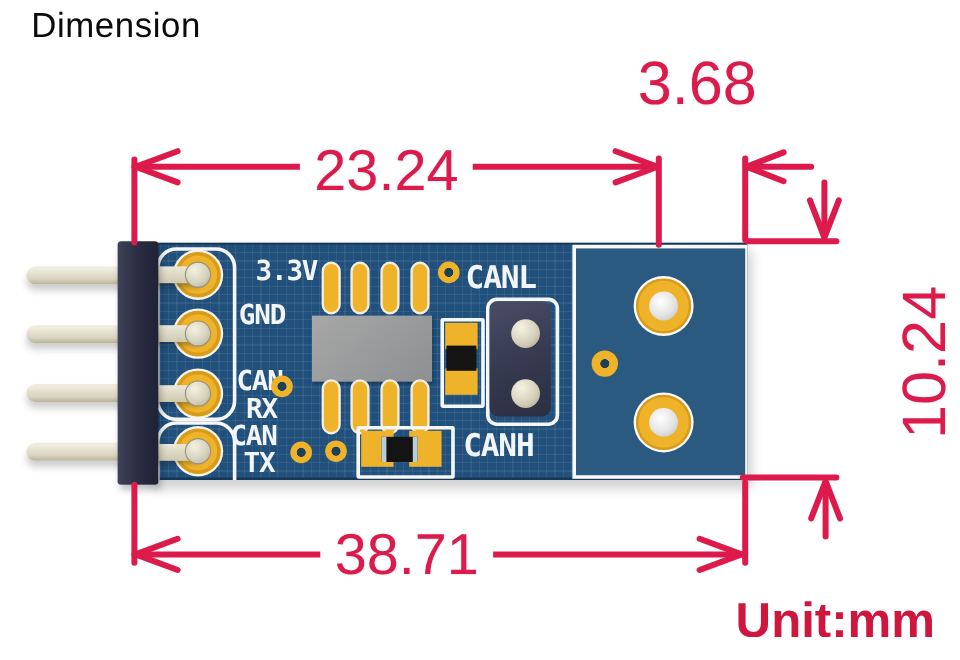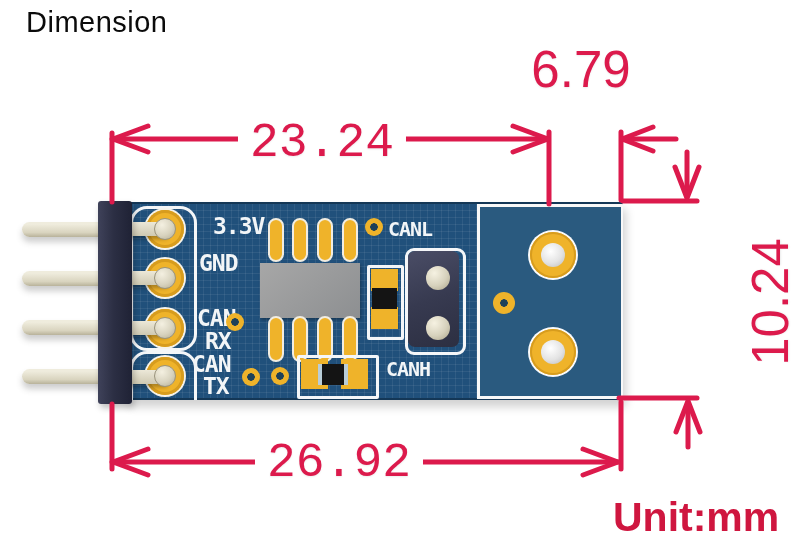--- a/index.html
+++ b/index.html
@@ -4,21 +4,21 @@
 <style>
   html,body{margin:0;padding:0;background:#fff;}
   .stage{position:relative;width:800px;height:531px;background:#ffffff;overflow:hidden;
          font-family:"Liberation Sans",sans-serif;margin-left:16px;}
   .abs{position:absolute;}
 
   
   .title{position:absolute;left:10px;top:6px;font-size:29px;color:#0b0b0b;letter-spacing:0.5px;}
   .dim-text{position:absolute;color:#dc1a4c;font-size:48px;transform:translate(-50%,-50%);
             white-space:nowrap;text-shadow:0 1px 2px rgba(0,0,0,0.08);}
-  .dim-text.on-line{background:#ffffff;padding:0 12px;font-family:Liberation Mono, monospace;}
+  .dim-text.on-line{background:#ffffff;padding:0 12px;}
   .dim-text.vertical{transform:translate(-50%,-50%) rotate(-90deg);}
   .unit{position:absolute;left:597px;top:494px;color:#cf163f;font-size:41px;font-weight:bold;}
 
   
   .pin-rod{position:absolute;left:6px;width:86px;height:15px;border-radius:8px 2px 2px 8px;
            background:linear-gradient(180deg,#efecdd 15%,#d9d4bf 70%,#b8b29a 100%);
            box-shadow:0 5px 6px rgba(60,60,60,0.25);z-index:1;}
   .header{position:absolute;left:82px;top:201px;width:34px;height:203px;z-index:3;
           background:linear-gradient(90deg,#3f425a 0%,#2c2f44 45%,#1f2235 100%);
           border-radius:3px;box-shadow:2px 4px 6px rgba(0,0,0,0.25);}
@@ -33,21 +33,21 @@
   .silk-box{position:absolute;border:3px solid #f4f6f8;border-radius:17px;}
   .th-pad{position:absolute;width:38px;height:38px;border-radius:50%;background:#efb32a;
           box-shadow:0 0 0 2px #f6f3ea,inset 0 0 0 3px #d79c1e;}
   .stub{position:absolute;left:-2px;width:43px;height:14px;background:linear-gradient(180deg,#ece8d8,#cfc9b2);
         box-shadow:0 3px 4px rgba(0,0,0,0.3);}
   .pin-end{position:absolute;left:28px;width:22px;height:22px;border-radius:50%;
            background:radial-gradient(circle at 35% 30%,#f4f0e1 0%,#d8d3bf 55%,#b3ac92 100%);
            border:1px solid #9a937c;box-sizing:border-box;}
   .silk-label{position:absolute;color:#f2f5f7;font-family:"DejaVu Sans Mono",monospace;
               font-weight:bold;font-size:23px;line-height:1;letter-spacing:-1px;}
-  .silk-label.big{font-size:20px;}
+  .silk-label.big{font-size:26px;}
   .oval{position:absolute;width:12px;height:40px;background:#efb32a;border:2px solid #f1ede2;
         border-radius:9px;}
   .ic{position:absolute;left:134px;top:61px;width:100px;height:55px;
       background:linear-gradient(140deg,#a7a7a7,#8d8f91);box-shadow:1px 2px 3px rgba(0,0,0,0.3);}
   .smd-outline{position:absolute;border:3px solid #f4f6f8;border-radius:2px;}
   .smd-pad{position:absolute;background:#efb32a;}
   .smd-body{position:absolute;background:#141414;}
   .ring-pad{position:absolute;width:18px;height:18px;border-radius:50%;
             background:radial-gradient(circle,#1d4059 0 3.5px,#efb32a 4px 100%);}
   .conn-outline{position:absolute;left:279px;top:46px;width:55px;height:101px;
@@ -170,19 +170,19 @@
     <path d="M671,152 V193"></path>
     <polyline points="659,167 671,198 683,167"></polyline>
     <path d="M672,447 V406"></path>
     <polyline points="660,432 672,401 684,432"></polyline>
 
     <path d="M96,462 H602"></path>
     <polyline points="132,449 97,462 132,475"></polyline>
     <polyline points="567,449 602,462 567,475"></polyline>
   </svg>
 
-  <div class="dim-text txt-layer" style="left:565px;top:69px;font-size:51px;">6.79</div>
+  <div class="dim-text txt-layer" style="left:565px;top:69px;font-size:51px;">3.68</div>
   <div class="dim-text on-line txt-layer" style="left:306px;top:143px;">23.24</div>
-  <div class="dim-text on-line txt-layer" style="left:323px;top:463px;">26.92</div>
+  <div class="dim-text on-line txt-layer" style="left:323px;top:463px;">38.71</div>
   <div class="dim-text vertical txt-layer" style="left:754px;top:302px;font-size:51px;">10.24</div>
 
   <div class="unit txt-layer" style="position:absolute;text-decoration:underline;">Unit:mm</div>
 </div>
 
 </body></html>

